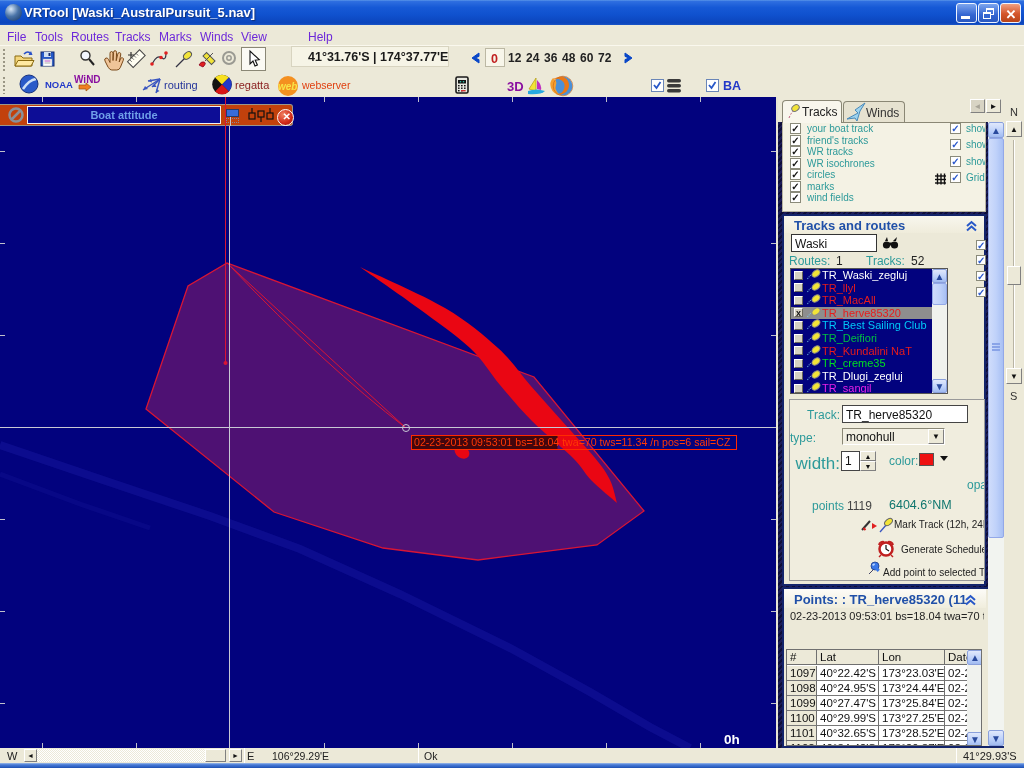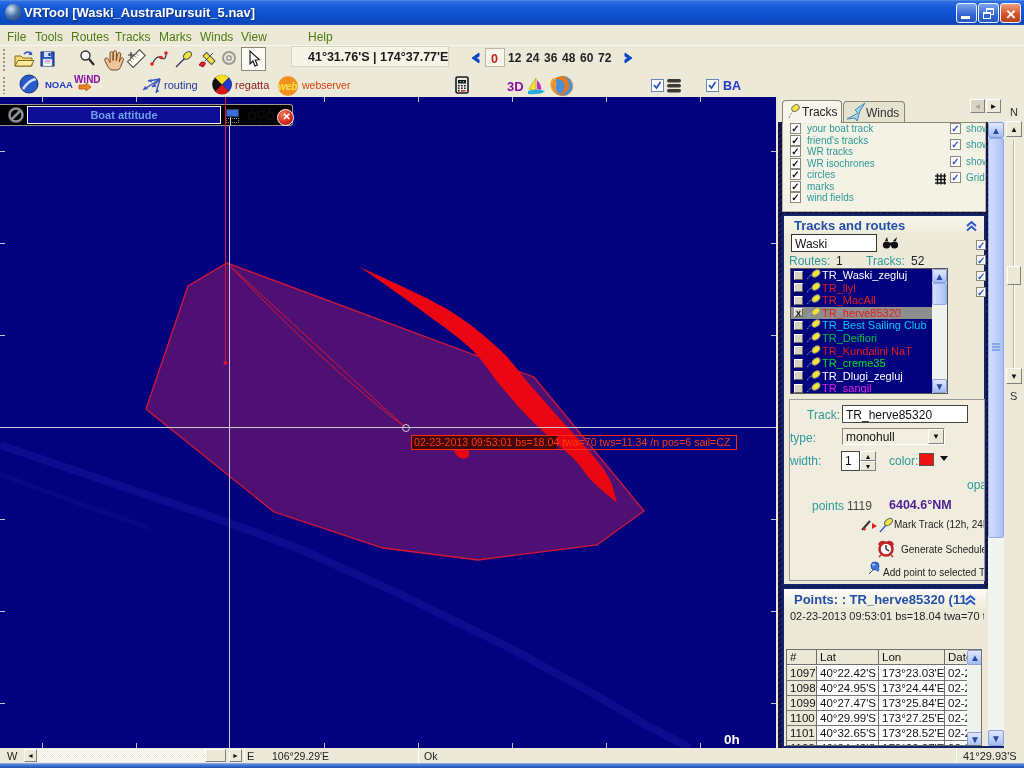--- a/index.html
+++ b/index.html
@@ -2,21 +2,21 @@
 <html><head><meta charset="utf-8"><style>
 *{margin:0;padding:0;box-sizing:border-box}
 html,body{width:1024px;height:768px;overflow:hidden;font-family:"Liberation Sans",sans-serif;background:#ECE9D8}
 .abs{position:absolute}
 #app{position:relative;width:1024px;height:768px}
 
 #titlebar{left:0;top:0;width:1024px;height:25px;background:linear-gradient(#5A96E8 0%,#2E6EE0 6%,#1659D6 30%,#0F51CE 60%,#0B45BC 92%,#1A55C8 100%);}
 #titletxt{left:24px;top:5px;color:#fff;font-weight:bold;font-size:13px;text-shadow:1px 1px 1px #10307a}
 .tbtn{top:3px;width:21px;height:20px;border-radius:3px;border:1px solid #eef4ff;color:#fff;font-weight:bold}
 
-#menubar{left:0;top:25px;width:1024px;height:21px;background:#ECE9D8;font-size:12px;color:#4d7c0f}
+#menubar{left:0;top:25px;width:1024px;height:21px;background:#ECE9D8;font-size:12px;color:#6d28d9}
 .mitem{position:absolute;top:5px}
 
 #tb1{left:0;top:46px;width:1024px;height:29px;background:#ECE9D8}
 #tb2{left:0;top:75px;width:1024px;height:22px;background:#ECE9D8}
 
 #map{left:0;top:97px}
 
 #panel{left:778px;top:97px;width:246px;height:651px;background:repeating-linear-gradient(135deg,#0e0e38 0 2px,#1c1c58 2px 4px)}
 .teal{color:#2d9a9a}
 .box{position:absolute;background:#ECE9D8;border:2px solid #13246b}
@@ -413,35 +413,35 @@
    <div class="cb cbb" style="left:191px;top:234px;width:10px;height:10px">✓</div>
 
    <div class="abs" style="left:5px;top:183px;width:196px;height:182px;background:#f0edde;border:1px solid #999;overflow:hidden">
      <div class="abs teal" style="left:0;top:8px;width:50px;text-align:right;font-size:12px">Track:</div>
      <div class="abs" style="left:52px;top:5px;width:126px;height:18px;background:#fff;border:1px solid #444;font-size:12px;color:#111;padding:2px 0 0 3px">TR_herve85320</div>
      <div class="abs teal" style="left:0;top:31px;width:50px;text-align:left;font-size:12px">type:</div>
      <div class="abs" style="left:52px;top:28px;width:103px;height:17px;background:#f2efe2;border:1px solid;border-color:#8a8775 #fff #fff #8a8775;font-size:12px;color:#111;padding:1px 0 0 3px">monohull</div>
      <div class="btn3d" style="left:138px;top:29px;width:16px;height:15px">
             <span style="font-size:8px;color:#111;line-height:14px">▼</span>
           </div>
-     <div class="abs teal" style="left:0;top:54px;width:50px;text-align:left;font-size:12px">width:</div>
+     <div class="abs teal" style="left:0;top:54px;width:50px;text-align:right;font-size:17px">width:</div>
      <div class="abs" style="left:51px;top:51px;width:19px;height:20px;background:#fff;border:1px solid #444;font-size:12px;color:#111;padding:2px 0 0 3px">1</div>
      <div class="btn3d" style="left:70px;top:51px;width:16px;height:10px">
             <span style="font-size:7px;color:#111;line-height:9px">▲</span>
           </div>
      <div class="btn3d" style="left:70px;top:61px;width:16px;height:10px">
             <span style="font-size:7px;color:#111;line-height:9px">▼</span>
           </div>
      <div class="abs teal" style="left:99px;top:54px;font-size:12px">color:</div>
      <div class="abs" style="left:129px;top:53px;width:15px;height:13px;background:#ee1111;border:1px solid #555"></div>
      <div class="abs" style="left:150px;top:56px;width:0;height:0;border:4px solid transparent;border-top:5px solid #111"></div>
      <div class="abs teal" style="left:177px;top:78px;font-size:12px">opa</div>
      <div class="abs teal" style="left:22px;top:99px;font-size:12px">points</div>
      <div class="abs" style="left:57px;top:99px;font-size:12px;color:#444">1119</div>
-     <div class="abs" style="left:99px;top:98px;font-size:12.5px;font-weight:bold;color:#4c1d95">6404.6°NM</div>
+     <div class="abs" style="left:99px;top:98px;font-size:12.5px;font-weight:normal;color:#0f766e">6404.6°NM</div>
      <svg class="abs" style="left:70px;top:116px" width="34" height="18">
        <line x1="2" y1="14" x2="10" y2="5" stroke="#333" stroke-width="2"></line>
        <line x1="3.5" y1="12" x2="5.5" y2="14" stroke="#e02020" stroke-width="2"></line>
        <path d="M12,10 l5,-3 0,6 Z" fill="#e02020" transform="rotate(180 14.5 10)"></path>
        <line x1="20" y1="16" x2="27" y2="8" stroke="#3a56c0" stroke-width="1.4"></line>
        <ellipse cx="28.5" cy="6" rx="4.5" ry="2.8" fill="#f2e438" stroke="#666" transform="rotate(-40 28.5 6)"></ellipse>
      </svg>
      <div class="abs" style="left:104px;top:119px;font-size:10px;color:#222;white-space:nowrap">Mark Track (12h, 24h</div>
      <svg class="abs" style="left:86px;top:139px" width="20" height="19">
        <circle cx="10" cy="10" r="6.5" fill="#fff" stroke="#c02020" stroke-width="2.5"></circle>
@@ -551,21 +551,21 @@
  <div class="abs" style="left:243.5px;top:0;width:1px;height:15px;background:#c8c4b4;border-right:1px solid #fff"></div>
  <span class="abs" style="left:247px;top:2px">E</span>
  <span class="abs" style="left:272px;top:2px;font-size:10.5px">106°29.29'E</span>
  <div class="abs" style="left:417.5px;top:0;width:1px;height:15px;background:#c8c4b4;border-right:1px solid #fff"></div>
  <span class="abs" style="left:424px;top:2px;font-size:10.5px">Ok</span>
  <div class="abs" style="left:955.5px;top:0;width:1px;height:15px;background:#c8c4b4;border-right:1px solid #fff"></div>
  <span class="abs" style="left:963px;top:2px">41°29.93'S</span>
 </div>
 <div class="abs" id="botborder"></div>
 
-<div class="abs" id="boatbar" style="left:0;top:104px;width:293px;height:22px;background:#000000;border:1px solid #9a968a;border-left:none;border-radius:0 3px 3px 0">
+<div class="abs" id="boatbar" style="left:0;top:104px;width:293px;height:22px;background:#c2410c;border:1px solid #9a968a;border-left:none;border-radius:0 3px 3px 0">
  <svg class="abs" style="left:8px;top:2px" width="17" height="17">
         <circle cx="8" cy="8" r="6.5" fill="none" stroke="#8a9098" stroke-width="2.5"></circle>
         <line x1="3.5" y1="12.5" x2="12.5" y2="3.5" stroke="#8a9098" stroke-width="2.5"></line>
       </svg>
  <div class="abs" style="left:27px;top:1px;width:194px;height:18px;background:#0d0d96;border:1px solid #f2f2f2;text-align:center;font-size:11px;font-weight:bold;color:#6f9fe8;line-height:17px">Boat attitude</div>
  <div class="abs" style="left:226px;top:4px;width:13px;height:8px;background:#3a6cd8;border:1px solid #283a66"></div>
  <div class="abs" style="left:226px;top:13px;width:13px;height:5px;border:1px dotted #889"></div>
  <svg class="abs" style="left:247px;top:3px" width="28" height="15">
   <g fill="none" stroke="#111" stroke-width="1.2">
    <rect x="2" y="5" width="6" height="6"></rect>

